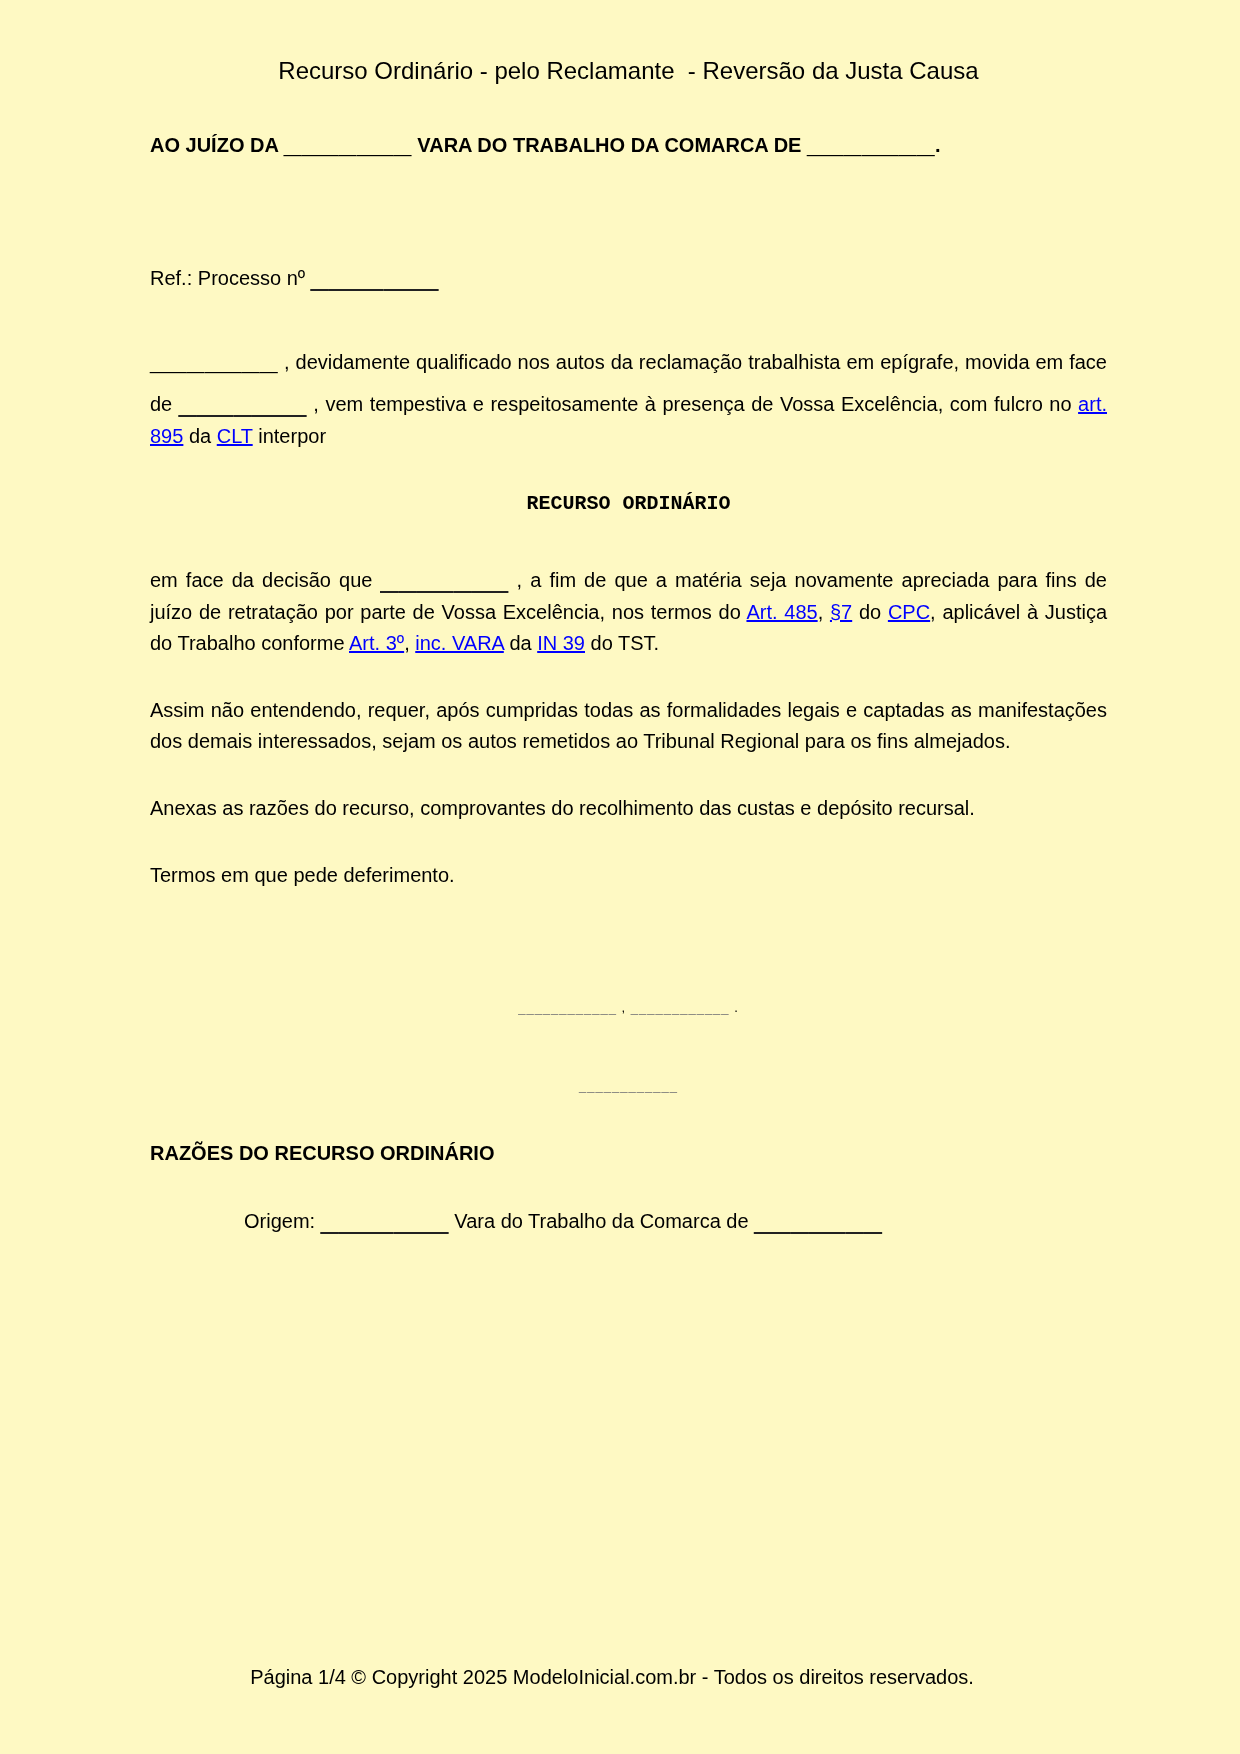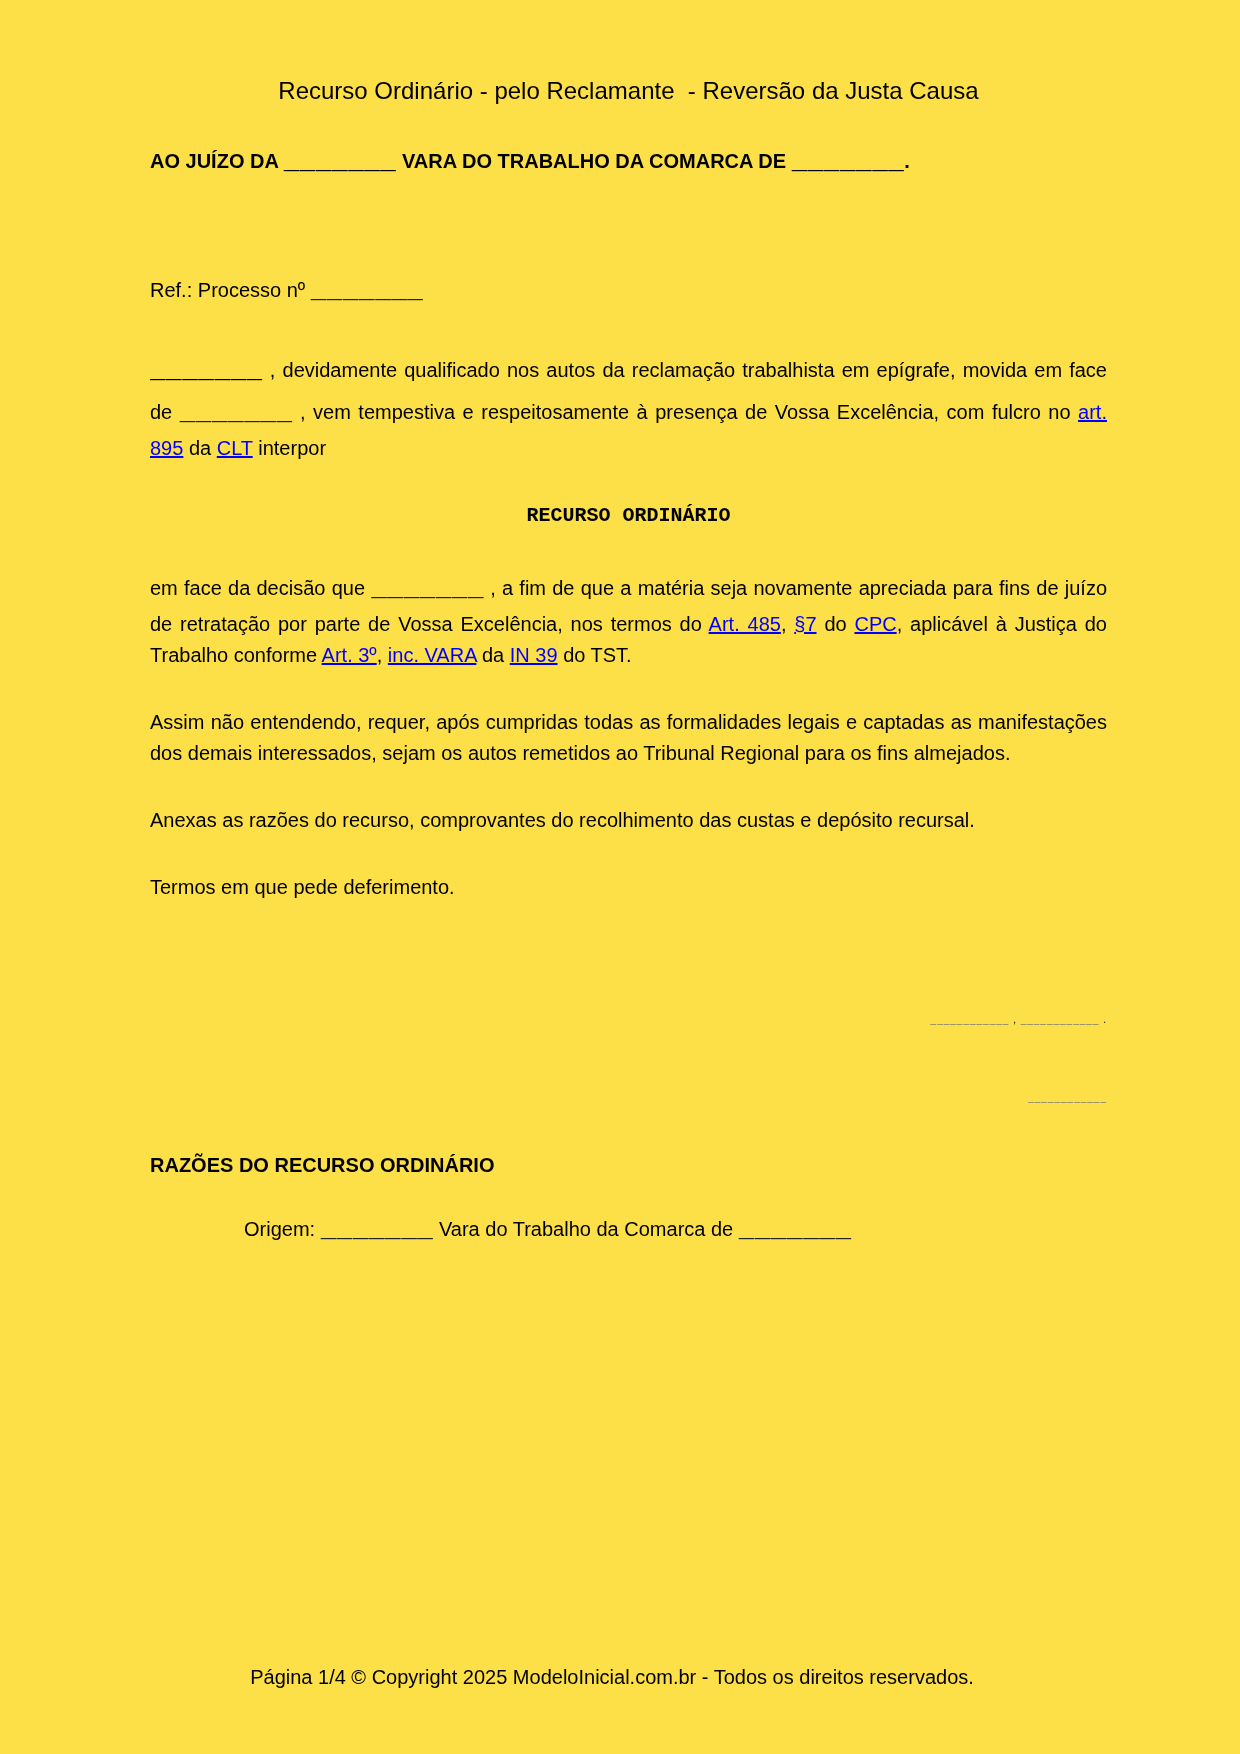--- a/index.html
+++ b/index.html
@@ -13,22 +13,22 @@
     color: #000000;
     font-family: "Liberation Sans", "DejaVu Sans", sans-serif;
     font-size: 20px;
     line-height: 31px;
   }
   .page {
     position: relative;
     box-sizing: border-box;
     width: 1240px;
     height: 1754px;
-    padding: 76px 133px 0 150px;
-    background: #fde047;
+    padding: 56px 133px 0 150px;
+    background: #fef9c3;
     overflow: hidden;
   }
   .doc-title {
     text-align: center;
     font-size: 24px;
     font-weight: normal;
     line-height: 30px;
     margin: 0 0 34px 0;
     white-space: pre-wrap;
   }
@@ -52,31 +52,30 @@
     font-weight: bold;
     line-height: 31px;
     margin: 0 0 36px 0;
     font-family: Liberation Mono, monospace;
   }
   .closing {
     margin: 0;
     line-height: 31px;
   }
   .blank {
-    font-size: 26px;
+    font-size: 32px;
     line-height: 42px;
     color: #222222;
     letter-spacing: 0.5px;
     white-space: nowrap;
-    font-family: Liberation Mono, monospace;
   }
   .blank.bold { color: #000000; }
   .sig-row {
-    text-align: right;
-    font-size: 10px;
+    text-align: center;
+    font-size: 13px;
     line-height: 20px;
     color: #000000;
     letter-spacing: 1px;
   }
   .sig-row-1 { margin-top: 107px; }
   .sig-row-2 { margin-top: 58px; }
   .sig-blank { color: #777777; }
   .h-egregio {
     font-weight: bold;
     line-height: 42px;

